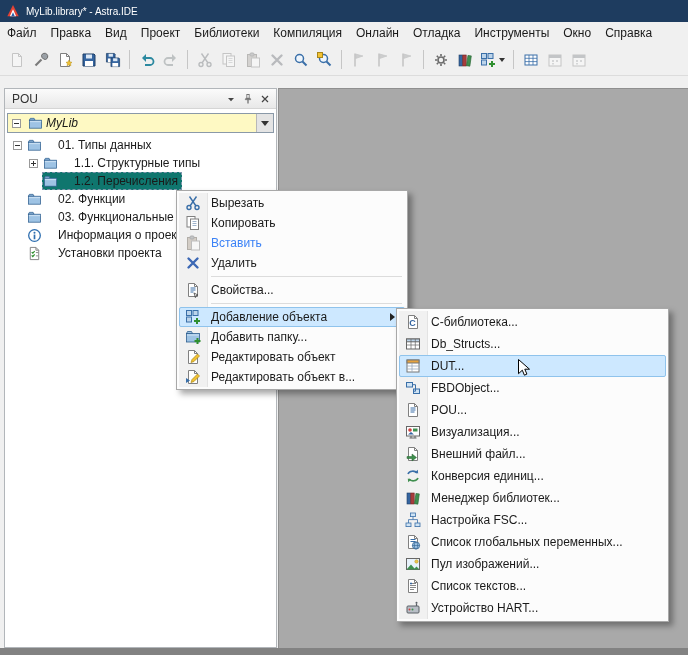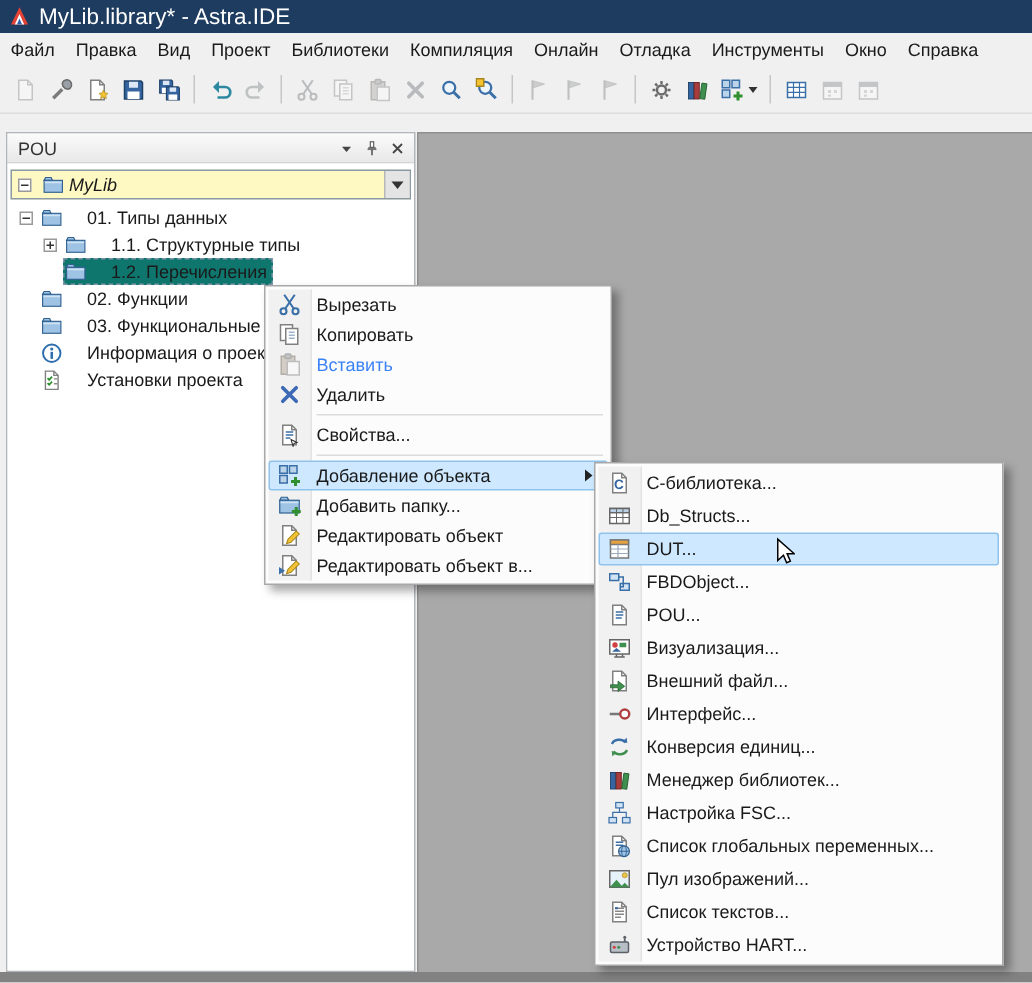--- a/index.html
+++ b/index.html
@@ -3,21 +3,21 @@
 <meta charset="utf-8">
 <style>
   * { box-sizing: border-box; margin: 0; padding: 0; }
   html,body { width: 688px; height: 655px; overflow: hidden; }
   body { font-family: "Liberation Sans", sans-serif; font-size: 12px; -webkit-user-select:none; user-select:none; }
   .window { position: relative; width: 688px; height: 655px; background:#f0f0f0; overflow:hidden; }
 
   
   .titlebar { height:22px; background:#1e3c5f; display:flex; align-items:center; padding:0 6px; gap:6px; }
   .titlebar svg { width:14px; height:14px; flex:none; }
-  .title-text { color:#ffffff; font-size:15px; white-space:nowrap; }
+  .title-text { color:#ffffff; font-size:10px; white-space:nowrap; }
 
   
   .menubar { height:22px; background:#f0f0f0; display:flex; align-items:center; white-space:nowrap; overflow:hidden; color:#1a1a1a; }
   .menu-btn { padding:3px 7px; cursor:default; }
 
   
   .toolbar { height:32px; background:#f0f0f0; border-bottom:1px solid #dcdcdc; display:flex; align-items:center; padding:0 5px; gap:1px; overflow:hidden; }
   .tbtn { width:23px; height:23px; display:flex; align-items:center; justify-content:center; flex:none; }
   .tbtn svg { width:16px; height:16px; }
   .tbtn.disabled { opacity:.38; filter:grayscale(90%); }
@@ -670,28 +670,20 @@
       <span class="m-icon">
           <svg>
             <use href="#i-extfile"></use>
           </svg>
         </span>
       <span class="m-label">Внешний файл...</span>
     </div>
     <div class="m-item sm-item">
       <span class="m-icon">
           <svg>
-            <use href="#i-intf"></use>
-          </svg>
-        </span>
-      <span class="m-label">Интерфейс...</span>
-    </div>
-    <div class="m-item sm-item">
-      <span class="m-icon">
-          <svg>
             <use href="#i-unitconv"></use>
           </svg>
         </span>
       <span class="m-label">Конверсия единиц...</span>
     </div>
     <div class="m-item sm-item">
       <span class="m-icon">
           <svg>
             <use href="#i-books"></use>
           </svg>

